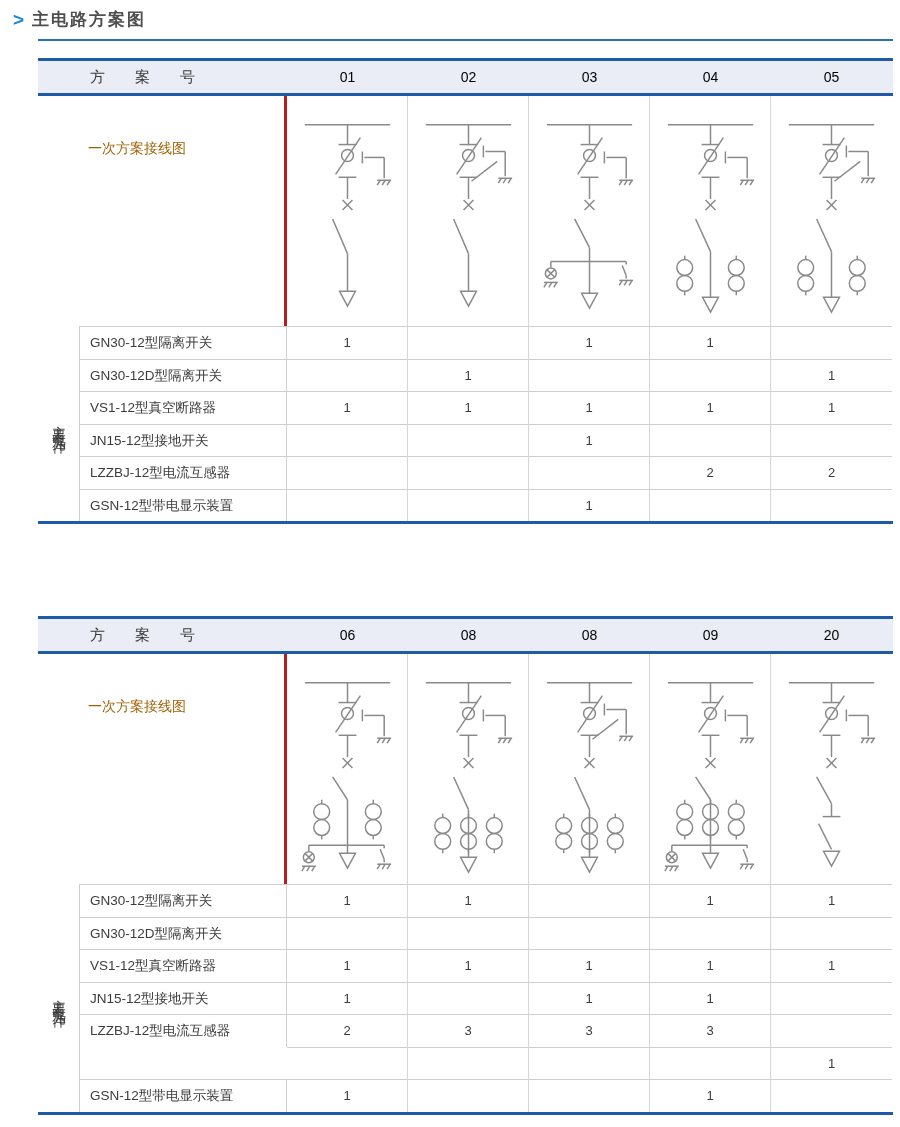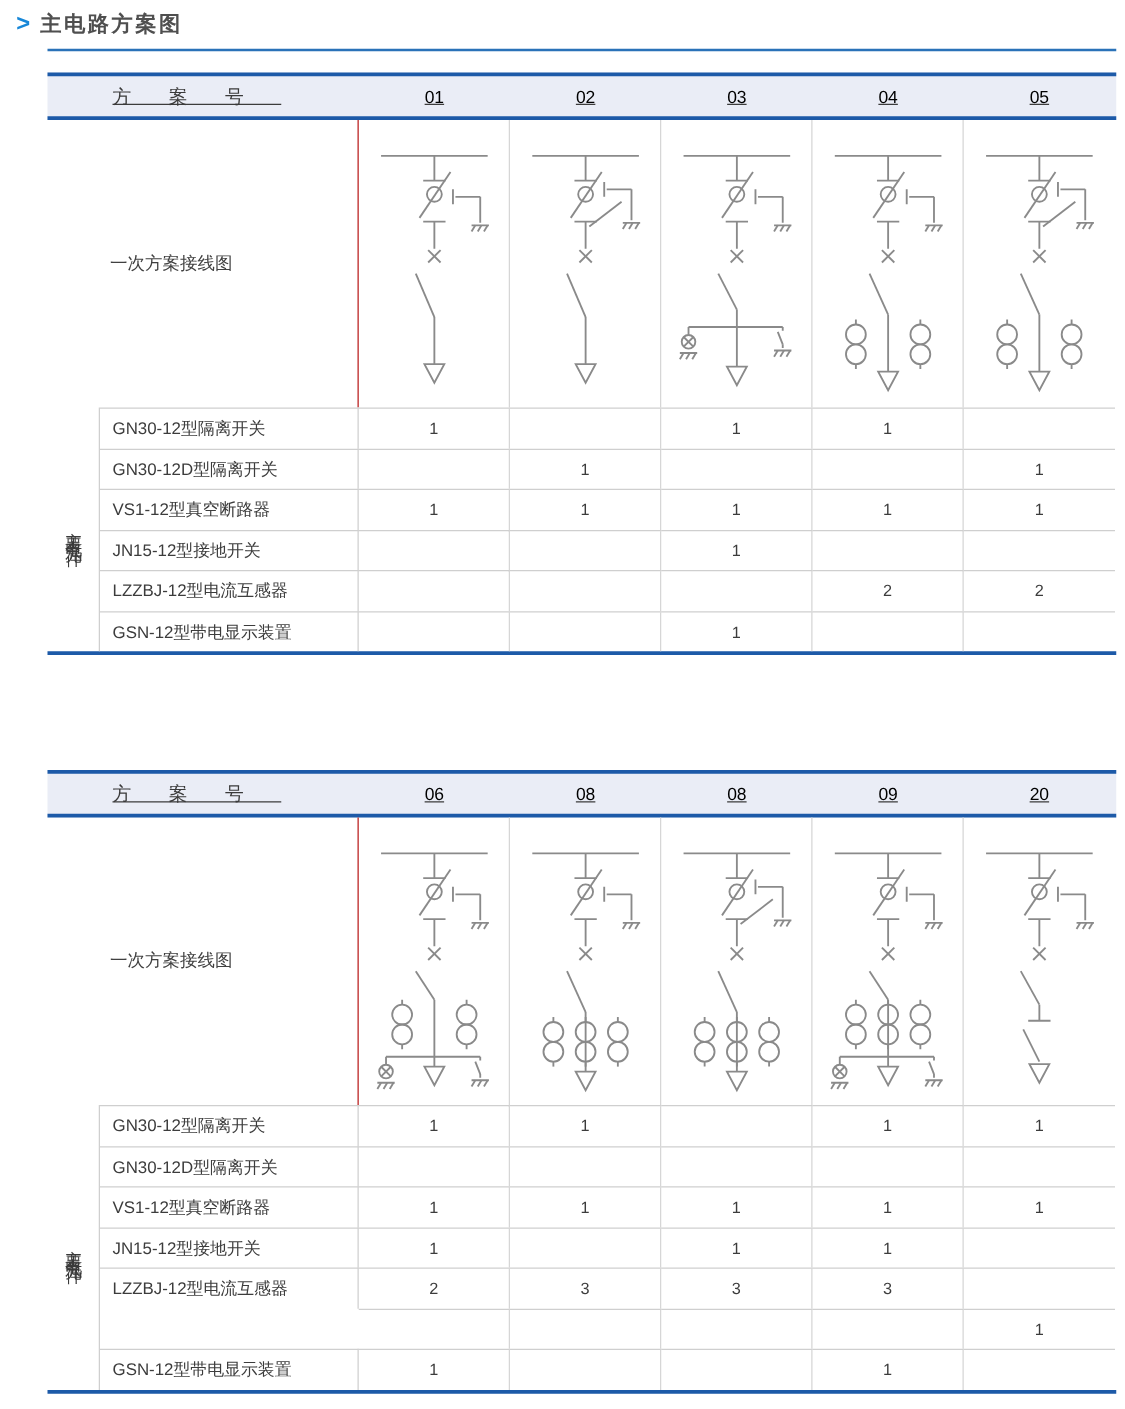--- a/index.html
+++ b/index.html
@@ -12,29 +12,29 @@
   .arrow-glyph { color:#1787d8; font-weight:bold; font-size:19px; margin-right:8px; line-height:1; }
   .page-title { color:#4f4f4f; font-size:17px; font-weight:bold; letter-spacing:2px; }
   .title-rule { position:absolute; left:38px; top:39px; width:855px; height:2px; background:#2a72b8; }
 
   .scheme-table { position:absolute; left:38px; width:855px; }
   #table1 { top:58px; }
   #table2 { top:616px; }
 
   .hdr {
     height:38px; border-top:3px solid #1d5aa8; border-bottom:3px solid #1d5aa8;
-    background:#eaedf6; display:flex; align-items:center;text-decoration:underline;
+    background:#eaedf6; display:flex; align-items:center;
   }
   .hdr-label { width:249px; padding-left:52px; font-size:15px; color:#3a3a3a; letter-spacing:30px; white-space:nowrap; overflow:hidden; }
   .hdr-num { width:121px; text-align:center; font-size:14px; color:#000000; }
 
   .tbl-body { display:grid; grid-template-columns:42px 207px repeat(5,121px); }
   .diagram-label-cell {
-    grid-column:1 / 3; grid-row:1; height:230px; border-right:1px solid #b91c1c;
-    padding-top:106px; padding-left:50px; font-size:14px; color:#404040;
+    grid-column:1 / 3; grid-row:1; height:230px; border-right:3px solid #b91c1c;
+    padding-top:44px; padding-left:50px; font-size:14px; color:#a16207;
   }
   .diagram-cell { grid-row:1; height:230px; border-right:1px solid #d6d6d6; }
   .diagram-cell.last { border-right:none; }
   .group-cell { grid-column:1; border-right:1px solid #cfcfcf; display:flex; align-items:center; justify-content:center; }
   .vtext { writing-mode:vertical-rl; text-orientation:upright; font-size:13.5px; letter-spacing:3px; color:#3a3a3a; }
   .name-cell {
     grid-column:2; height:32.5px; line-height:32.5px; padding-left:10px; font-size:13.5px;
     border-top:1px solid #cfcfcf; border-right:1px solid #cfcfcf; white-space:nowrap; overflow:hidden;
   }
   .val-cell {

